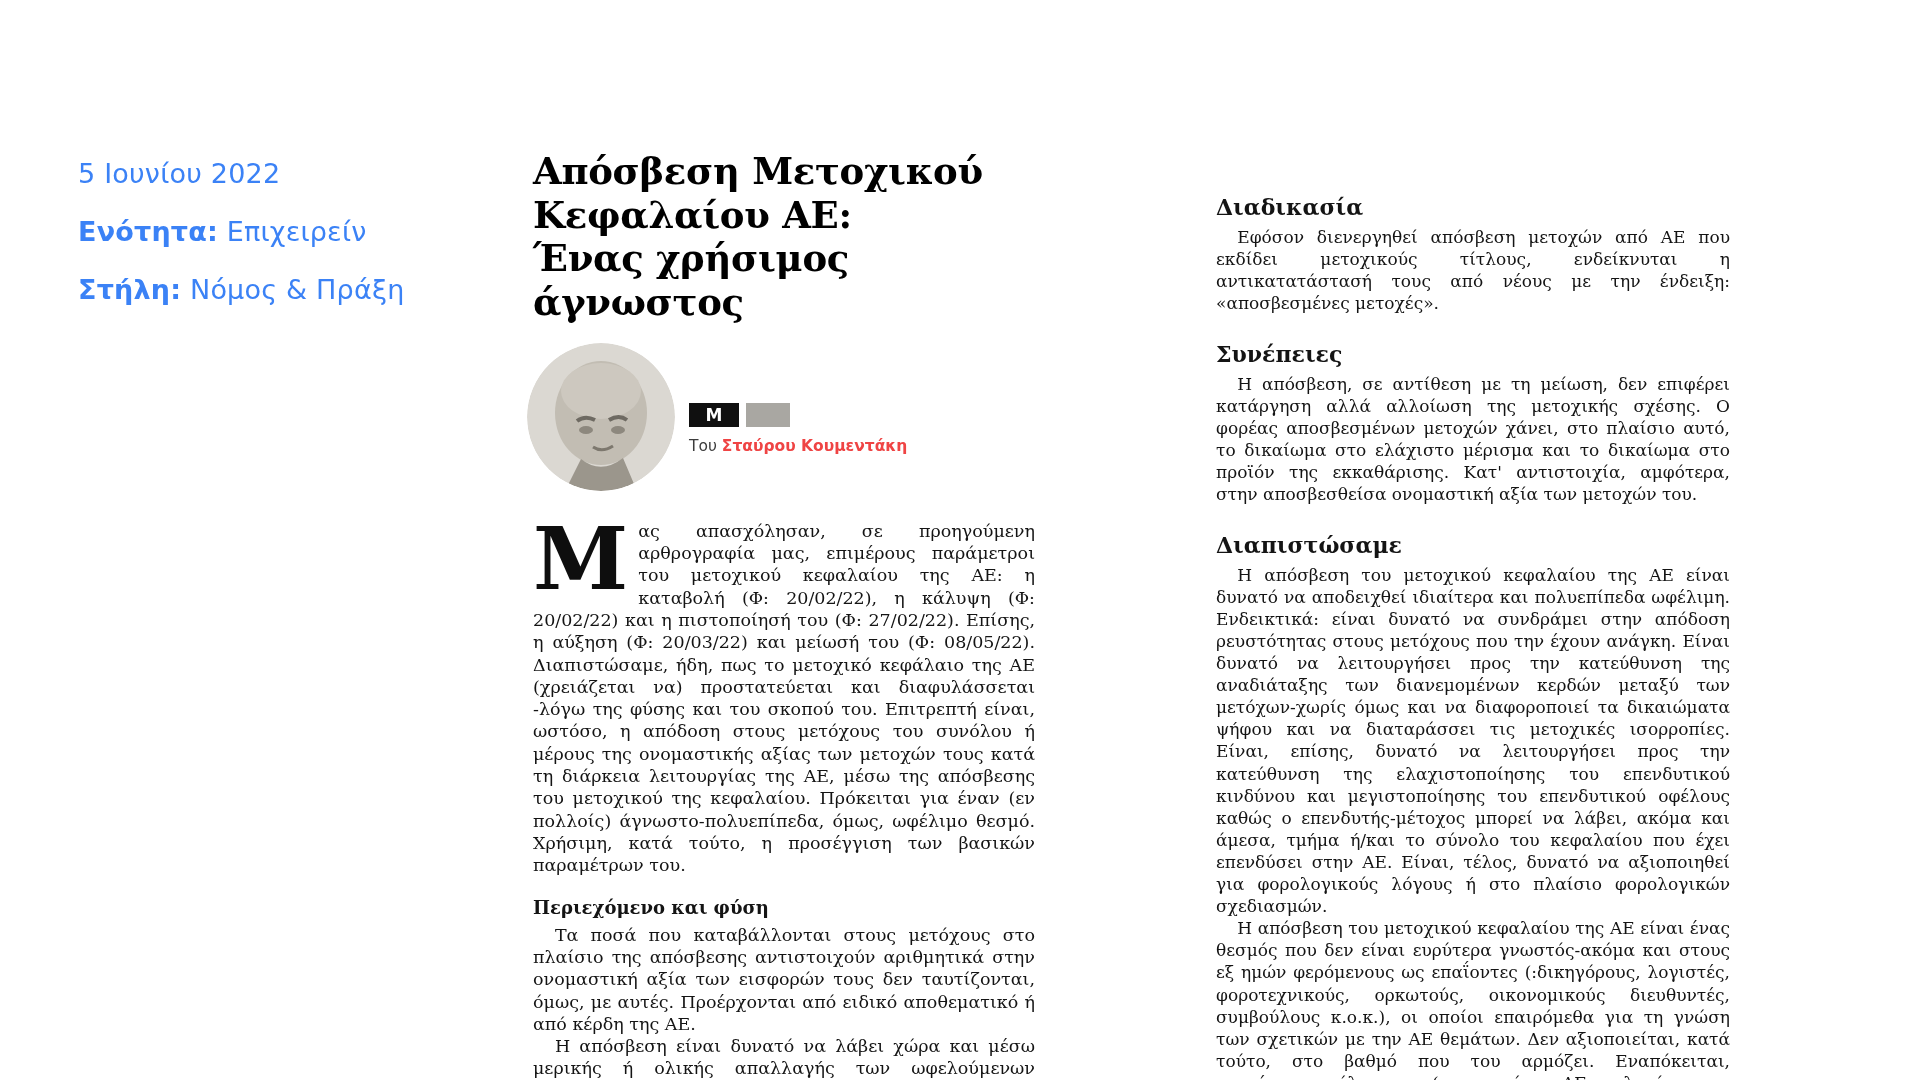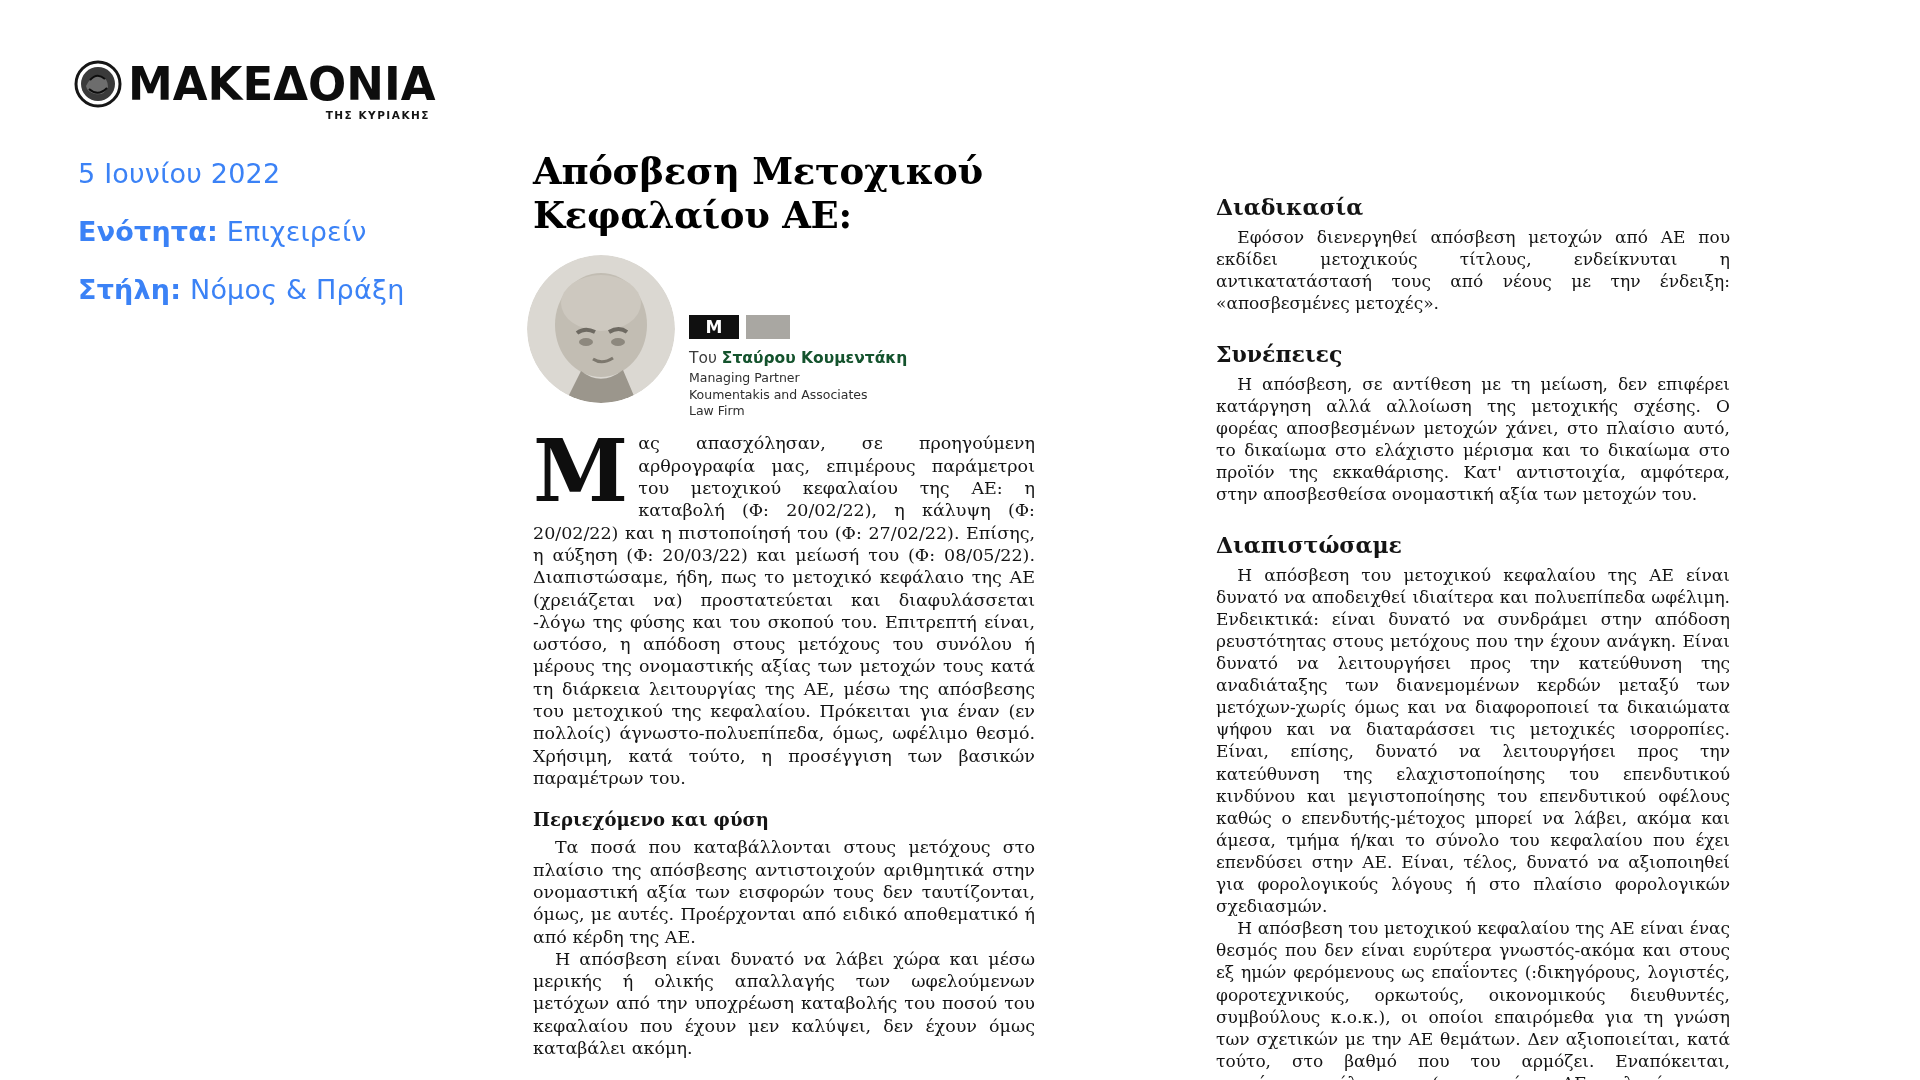--- a/index.html
+++ b/index.html
@@ -52,21 +52,21 @@
     width:50px;height:24px;background:#101010;color:#ffffff;
     font-family:"DejaVu Sans", sans-serif;font-weight:800;font-size:17px;
     display:flex;align-items:center;justify-content:center;
   }
   .badge-gray{width:44px;height:24px;background:#9a9892;opacity:.85;}
   .byline{
     position:absolute;left:156px;top:100px;
     font-family:"DejaVu Sans", sans-serif;color:#2a2a2a;
   }
   .byline-top{font-size:15.5px;color:#3c3c3c;}
-  .byline-top b{color:#14532d;font-weight:800;}
+  .byline-top b{color:#ef4444;font-weight:800;}
   .byline-small{font-size:12.5px;line-height:1.32;margin-top:3px;color:#2e2e2e;}
 
   .bodytext{font-size:17.5px;line-height:1.275;text-align:justify;}
   .bodytext p{margin:0;}
   .lead{margin-top:2px;}
   .dropcap{
     float:left;font-size:86px;line-height:66px;
     padding:6px 10px 0 0;font-weight:700;color:#0e0e0e;
   }
   .para{text-indent:1.25em;}
@@ -79,45 +79,32 @@
   .col-right{position:absolute;left:1216px;top:193px;width:514px;}
   .col-right .bodytext{font-size:17px;line-height:1.3;}
   .col-right .subhead{font-size:22px;margin:0 0 4px 0;}
   .rsection{margin-bottom:26px;}
 </style>
 </head>
 <body>
 
 <div class="page">
 
-  <div class="masthead">
-    <div class="masthead-row">
-      <span class="emblem">
-        <svg viewBox="0 0 48 48" width="48" height="48">
-          <circle cx="24" cy="24" r="22" fill="none" stroke="#161616" stroke-width="3"></circle>
-          <circle cx="24" cy="24" r="17" fill="#3a3a3a"></circle>
-          <path d="M12 26 Q18 14 26 16 Q34 18 34 27 Q30 36 21 34 Q13 32 12 26 Z" fill="#cfcfcf" opacity="0.35"></path>
-          <path d="M16 20 Q23 12 31 19 M15 29 Q24 37 33 28" stroke="#0d0d0d" stroke-width="2" fill="none"></path>
-        </svg>
-      </span>
-      <span class="logo-text">ΜΑΚΕΔΟΝΙΑ</span>
-    </div>
-    <div class="logo-sub">ΤΗΣ ΚΥΡΙΑΚΗΣ</div>
-  </div>
 
   <div class="meta">
     <div class="meta-line">5 Ιουνίου 2022</div>
     <div class="meta-line"><b>Ενότητα:</b><span> Επιχειρείν</span></div>
     <div class="meta-line"><b>Στήλη:</b><span> Νόμος &amp; Πράξη</span></div>
   </div>
 
   <div class="col-mid">
     <div class="title">
       <div>Απόσβεση Μετοχικού</div>
       <div>Κεφαλαίου ΑΕ:</div>
+      <div>Ένας χρήσιμος άγνωστος</div>
     </div>
 
     <div class="author-block">
       <span class="photo">
         <svg viewBox="0 0 148 148" width="148" height="148">
           <defs>
             <clipPath id="pc">
                 <circle cx="74" cy="74" r="74"></circle>
               </clipPath>
           </defs>
@@ -133,25 +120,20 @@
             <path d="M54 116 Q74 132 96 115 L110 148 L38 148 Z" fill="#9b968c"></path>
           </g>
         </svg>
       </span>
       <div class="badge-row">
         <span class="badge-m">M</span>
         <span class="badge-gray"></span>
       </div>
       <div class="byline">
         <div class="byline-top"><span>Του </span><b>Σταύρου Κουμεντάκη</b></div>
-        <div class="byline-small">
-          <div>Managing Partner</div>
-          <div>Koumentakis and Associates</div>
-          <div>Law Firm</div>
-        </div>
       </div>
     </div>
 
     <div class="bodytext">
       <p class="lead"><span class="dropcap">Μ</span><span>ας απασχόλησαν, σε προηγούμενη αρθρογραφία μας, επιμέρους παράμετροι του μετοχικού κεφαλαίου της ΑΕ: η καταβολή (Φ: 20/02/22), η κάλυψη (Φ: 20/02/22) και η πιστοποίησή του (Φ: 27/02/22). Επίσης, η αύξηση (Φ: 20/03/22) και μείωσή του (Φ: 08/05/22). Διαπιστώσαμε, ήδη, πως το μετοχικό κεφάλαιο της ΑΕ (χρειάζεται να) προστατεύεται και διαφυλάσσεται -λόγω της φύσης και του σκοπού του. Επιτρεπτή είναι, ωστόσο, η απόδοση στους μετόχους του συνόλου ή μέρους της ονομαστικής αξίας των μετοχών τους κατά τη διάρκεια λειτουργίας της ΑΕ, μέσω της απόσβεσης του μετοχικού της κεφαλαίου. Πρόκειται για έναν (εν πολλοίς) άγνωστο-πολυεπίπεδα, όμως, ωφέλιμο θεσμό. Χρήσιμη, κατά τούτο, η προσέγγιση των βασικών παραμέτρων του.</span></p>
 
       <div class="subhead section-gap">Περιεχόμενο και φύση</div>
       <p class="para">Τα ποσά που καταβάλλονται στους μετόχους στο πλαίσιο της απόσβεσης αντιστοιχούν αριθμητικά στην ονομαστική αξία των εισφορών τους δεν ταυτίζονται, όμως, με αυτές. Προέρχονται από ειδικό αποθεματικό ή από κέρδη της ΑΕ.</p>
       <p class="para">Η απόσβεση είναι δυνατό να λάβει χώρα και μέσω μερικής ή ολικής απαλλαγής των ωφελούμενων μετόχων από την υποχρέωση καταβολής του ποσού του κεφαλαίου που έχουν μεν καλύψει, δεν έχουν όμως καταβάλει ακόμη.</p>
 

